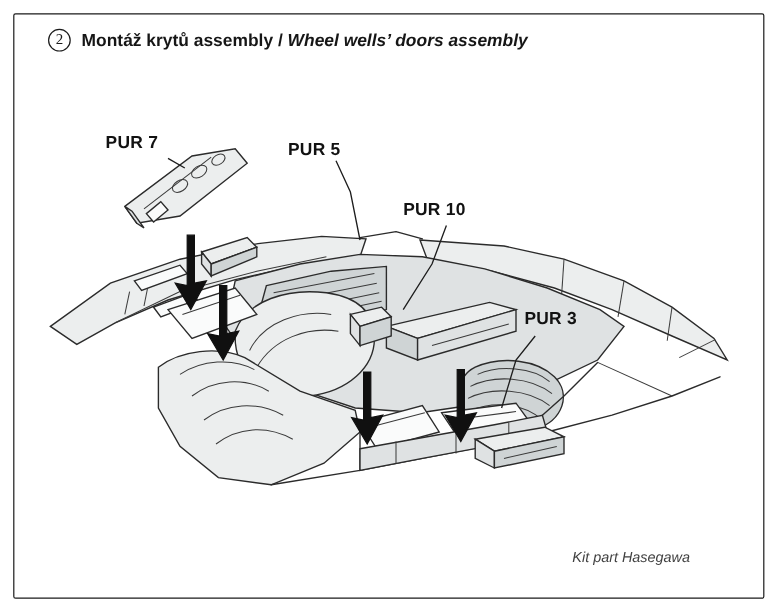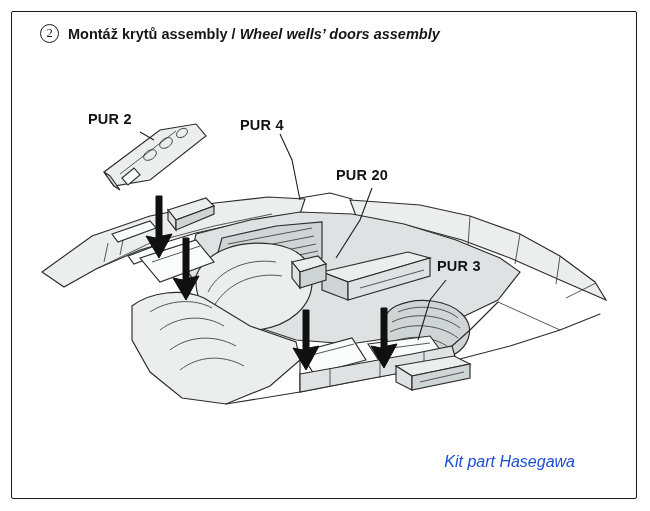--- a/index.html
+++ b/index.html
@@ -63,23 +63,23 @@
     font-size: 14.5px;
     font-weight: bold;
     color: #121212;
     white-space: nowrap;
     letter-spacing: 0.2px;
   }
   .credit {
     position: absolute;
     right: 75px;
     bottom: 40px;
-    font-size: 16px;
+    font-size: 12px;
     font-style: italic;
-    color: #1d4ed8;
+    color: #404040;
     white-space: nowrap;
     margin-left: 15px;
   }
   svg.art {
     position: absolute;
     left: 0;
     top: 0;
     width: 650px;
     height: 511px;
   }
@@ -219,19 +219,19 @@
     </g>
 
     <g>
       <path class="leader" d="M140 132 L154 140"></path>
       <path class="leader" d="M280 134 L292 160 L300 200"></path>
       <path class="leader" d="M372 188 L360 220 L336 258"></path>
       <path class="leader" d="M446 280 L430 300 L418 340"></path>
     </g>
   </svg>
 
-  <div class="label" style="left:88px;  top:111px;">PUR 2</div>
-  <div class="label" style="left:240px; top:117px;">PUR 4</div>
-  <div class="label" style="left:336px; top:167px;">PUR 20</div>
+  <div class="label" style="left:88px;  top:111px;">PUR 7</div>
+  <div class="label" style="left:240px; top:117px;">PUR 5</div>
+  <div class="label" style="left:336px; top:167px;">PUR 10</div>
   <div class="label" style="left:437px; top:258px;">PUR 3</div>
 
   <div class="credit">Kit part Hasegawa</div>
 </div>
 
 </body></html>

